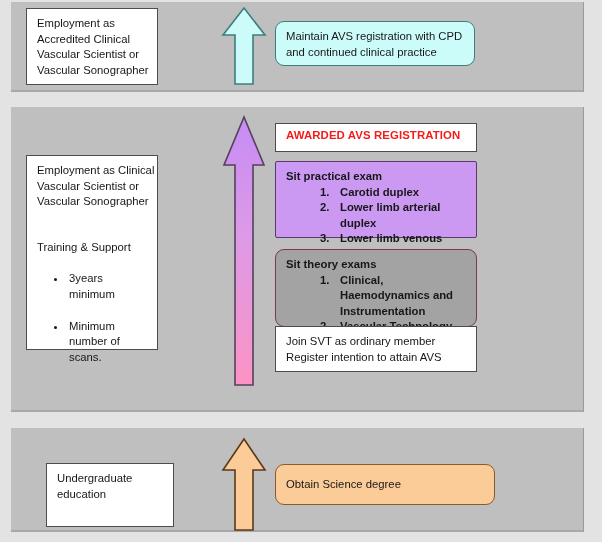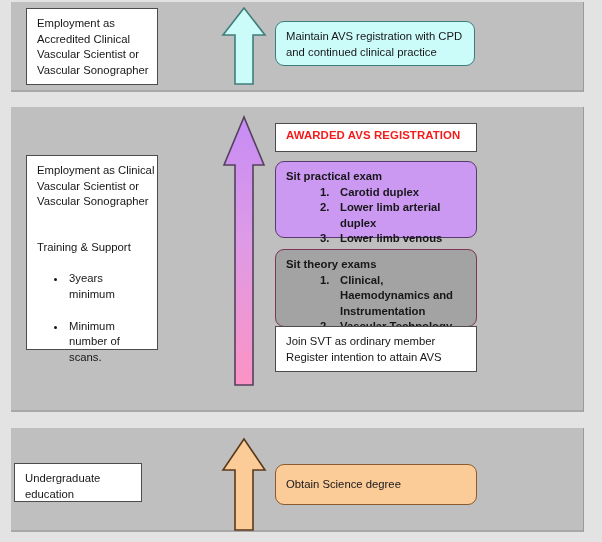--- a/index.html
+++ b/index.html
@@ -51,21 +51,21 @@
 
   .node-cyan {
     background: #ccfcfa;
     border: 1.5px solid #3f7d7c;
     border-radius: 9px;
   }
 
   .node-purple {
     background: #cc99f2;
     border: 1.5px solid #5a3a6e;
-    border-radius: 9px;
+    border-radius: 2px;
   }
 
   .node-pink {
     background: #a3a3a3;
     border: 1.5px solid #7d3656;
     border-radius: 9px;
   }
 
   .node-orange {
     background: #fbcb98;
@@ -214,32 +214,32 @@
 
   <div class="node node-white" style="left:275px; top:326px; width:202px; height:46px;">
     <div class="node-inner">
       <span class="node-line">Join SVT as ordinary member</span>
       <span class="node-line">Register intention to attain AVS</span>
     </div>
   </div>
 
   <div class="panel panel-bottom"></div>
 
-  <div class="node node-white" style="left:14px; top:463px; width:128px; height:39px;">
+  <div class="node node-white" style="left:46px; top:463px; width:128px; height:64px;">
     <div class="node-inner">
       <span class="node-line">Undergraduate</span>
       <span class="node-line">education</span>
     </div>
   </div>
 
   <div class="arrow" style="left:221px; top:437px;">
     <svg width="46" height="95" viewBox="0 0 46 95">
       <polygon points="23,2 44,33 32,33 32,93 14,93 14,33 2,33" fill="#fbcb98" stroke="#5b3a1c" stroke-width="1.6" stroke-linejoin="miter"></polygon>
     </svg>
   </div>
 
-  <div class="node node-orange" style="left:275px; top:464px; width:202px; height:41px;">
+  <div class="node node-orange" style="left:275px; top:464px; width:220px; height:41px;">
     <div class="node-inner" style="padding-top:12px;">
       <span class="node-line">Obtain Science degree</span>
     </div>
   </div>
 
 </div>
 
 </body></html>

